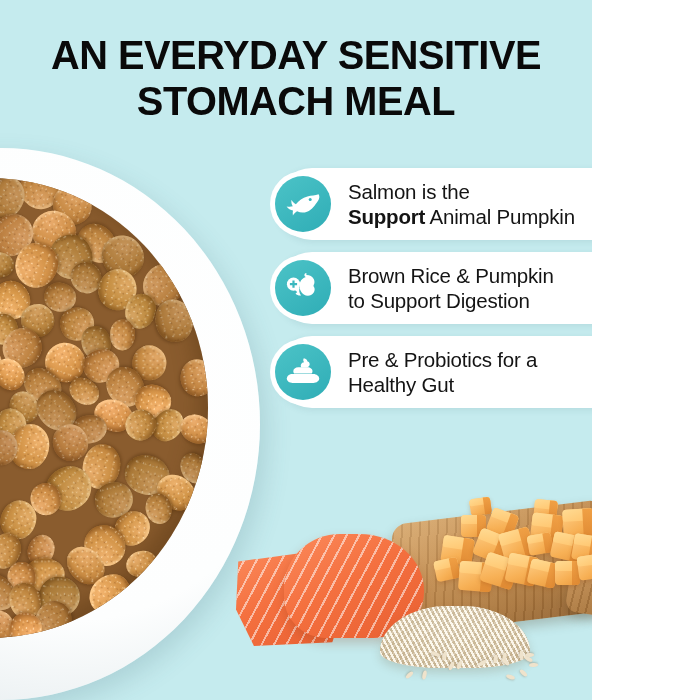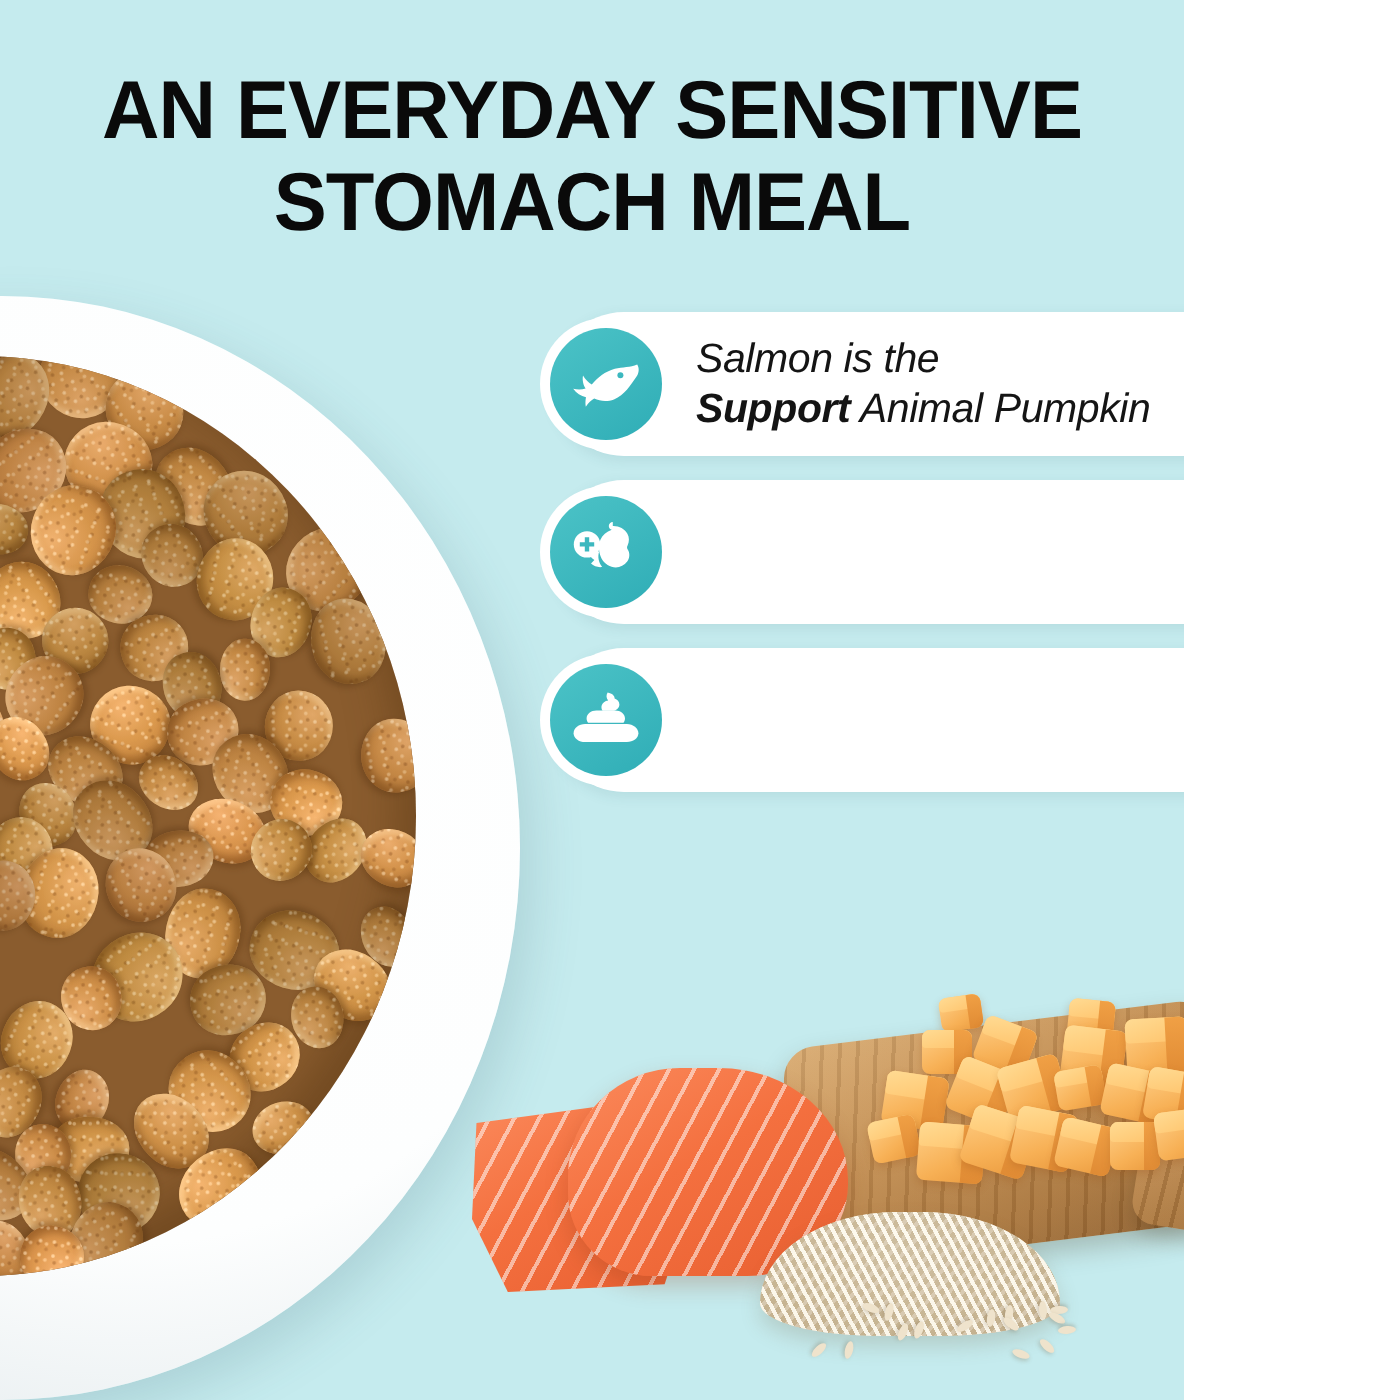--- a/index.html
+++ b/index.html
@@ -74,24 +74,23 @@
       radial-gradient(circle at 62% 40%, rgba(120,70,24,0.45) 0.6px, transparent 1.2px),
       radial-gradient(circle at 42% 70%, rgba(255,235,200,0.4) 0.6px, transparent 1.2px),
       radial-gradient(circle at 76% 72%, rgba(120,70,24,0.35) 0.6px, transparent 1.2px);
     background-size:7px 7px, 9px 9px, 8px 8px, 11px 11px;
     opacity:0.85;
   }
 
   
   .pills {
     position:absolute;
-    left:276px; top:156px;
+    left:276px; top:168px;
     width:390px;
     z-index:8;
-    font-style:italic;
   }
   .pill {
     position:relative;
     display:flex;
     align-items:center;
     background:#ffffff;
     border-radius:42px;
     height:72px;
     margin-bottom:12px;
     padding-left:72px;
@@ -501,28 +500,36 @@
           <svg width="38" height="34" viewBox="0 0 38 34" aria-hidden="true">
             <path fill="#ffffff" d="M22.4 2c-1.1 0-2 .9-2 2 0 .9.6 1.7 1.5 1.9-2.7.9-4.7 2.6-5.7 5-.6 1.4-.8 3-.7 4.6.2 3.3 1.6 6.3 4.3 8 3.3 2.1 7.6 1.4 9.8-1.7 1.3-1.8 1.4-4.1.4-5.8-.6-1-.6-1.5-.2-2.3.9-1.8.9-4-.1-5.8-1.4-2.6-4.2-4-7.3-3.9z"></path>
             <path fill="#ffffff" d="M15.6 16.8c-.9 2.6-.3 5.6 1.5 7.7-2 .3-4.1-.3-5.6-1.7l1.7-1.8c-1.7-1-2.8-2.6-3-4.4l5.4.2z"></path>
             <g>
               <circle cx="9.5" cy="13.2" r="6.6" fill="#ffffff"></circle>
               <path fill="#3cb8bf" d="M8.4 9.6h2.2v2.5h2.5v2.2h-2.5v2.5H8.4v-2.5H5.9v-2.2h2.5z"></path>
             </g>
           </svg>
         </div>
       </div>
+      <div class="pill-text">
+        <span>Brown Rice &amp; Pumpkin</span><br>
+        <span>to Support Digestion</span>
+      </div>
     </div>
 
     <div class="pill">
       <div class="pill-icon">
         <div class="pill-icon-disc">
           <svg width="36" height="30" viewBox="0 0 36 30" aria-hidden="true">
             <path fill="#ffffff" d="M18.8 1.2c-.9 1.5-.6 2.9.3 4-1.6.2-2.9 1.2-3.3 2.7-.2.9 0 1.8.5 2.5h4.8c2 0 3.6-1.4 3.6-3.2 0-1.4-1-2.6-2.4-3 .1-1.3-1.2-2.6-3.5-3z"></path>
             <path fill="#ffffff" d="M13.2 10.3c-2.7 0-4.9 1.7-4.9 3.9 0 .8.3 1.6.8 2.2h17.6c.5-.6.8-1.4.8-2.2 0-2.2-2.2-3.9-4.9-3.9z"></path>
             <path fill="#ffffff" d="M7.6 17c-3.2 0-5.8 2-5.8 4.6S4.4 26 7.6 26h20.8c3.2 0 5.8-2 5.8-4.4s-2.6-4.6-5.8-4.6z"></path>
           </svg>
         </div>
       </div>
+      <div class="pill-text">
+        <span>Pre &amp; Probiotics for a</span><br>
+        <span>Healthy Gut</span>
+      </div>
     </div>
 
   </div>
 </div>
 
 </body></html>

